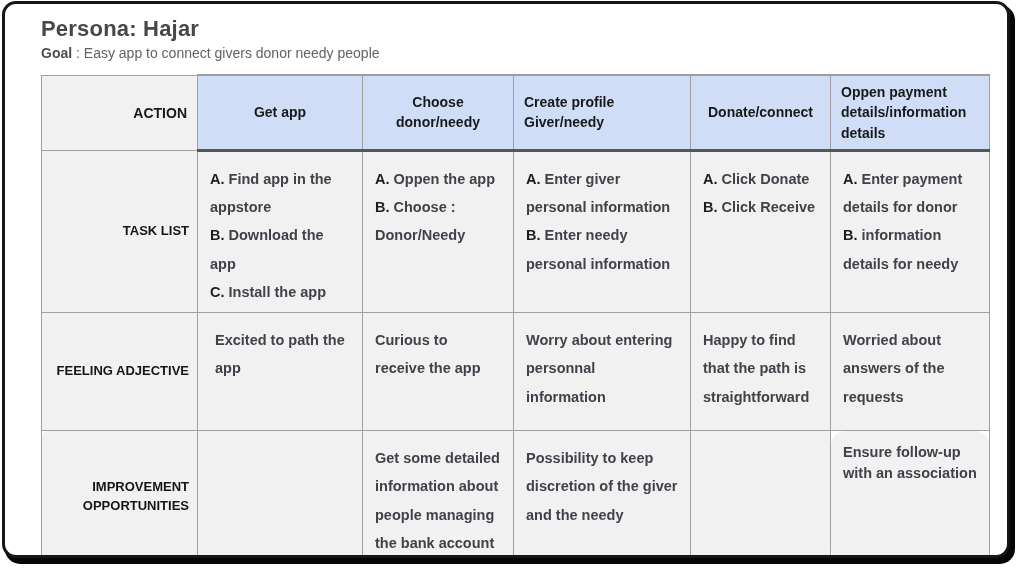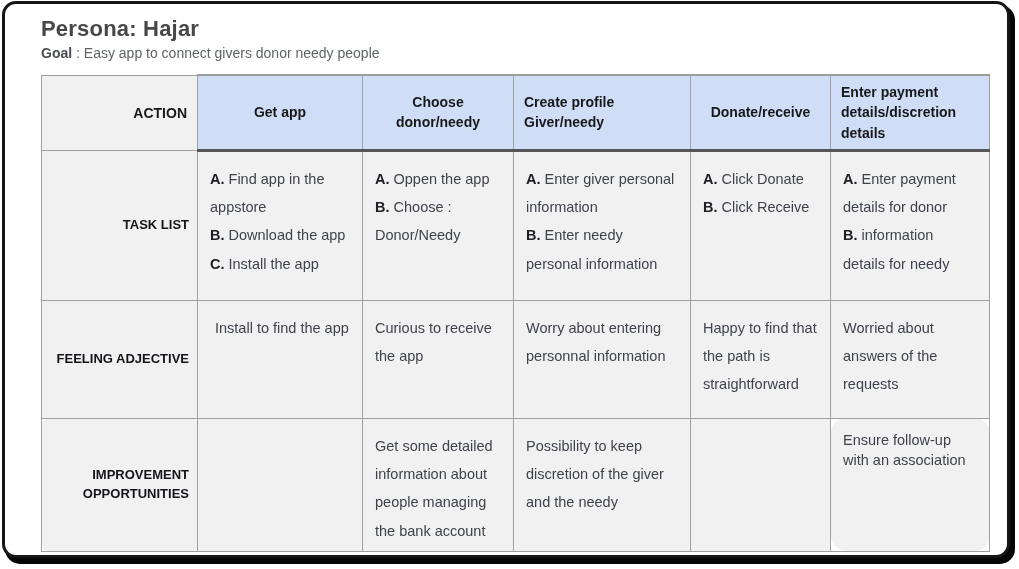--- a/index.html
+++ b/index.html
@@ -51,21 +51,21 @@
     background:#f2f2f3;
     border:3px solid var(--thick-border,#565656);
     text-align:right; vertical-align:middle;
     font-weight:bold; font-size:13px; color:#141519;
     line-height:1.45; padding:4px 8px;
   }
   
   td.cell {
     vertical-align:top; text-align:left;
     padding:13px 12px 6px 12px;
-    font-size:14.5px; color:#3f4349;
+    font-size:14.5px; color:#3f4349;font-weight:bold;
   }
   td.cell p.line { margin:0; line-height:1.95; }
   td.cell p.line b { color:#1d1e22; }
   td.cell.tight { padding-top:11px;border-radius:15px; }
   td.cell.tight p.line { line-height:1.4; }
   td.cell.indent { padding-left:17px; }
   tr.r-task td.label   { height:150px;padding-left:8px; }
   tr.r-feel td.label   { height:118px; }
   tr.r-impr td.label   { height:120px;border-radius:6px; }
 </style>
@@ -87,22 +87,22 @@
           <col style="width:177px">
             <col style="width:140px">
             <col style="width:159px">
         </colgroup>
         <tbody>
             <tr class="head">
           <td class="label corner">ACTION</td>
           <td class="blue center">Get app</td>
           <td class="blue center">Choose donor/needy</td>
           <td class="blue leftal">Create profile Giver/needy</td>
-          <td class="blue center">Donate/receive</td>
-          <td class="blue leftal">Enter payment details/discretion details</td>
+          <td class="blue center">Donate/connect</td>
+          <td class="blue leftal">Oppen payment details/information details</td>
         </tr>
         <tr class="r-task">
           <td class="label">TASK LIST</td>
           <td class="cell">
                 <p class="line"><b>A.</b> Find app in the appstore</p>
                 <p class="line"><b>B.</b> Download the app</p>
                 <p class="line"><b>C.</b> Install the app</p>
               </td>
           <td class="cell">
                 <p class="line"><b>A.</b> Oppen the app</p>
@@ -117,21 +117,21 @@
                 <p class="line"><b>B.</b> Click Receive</p>
               </td>
           <td class="cell">
                 <p class="line"><b>A.</b> Enter payment details for donor</p>
                 <p class="line"><b>B.</b> information details for needy</p>
               </td>
         </tr>
         <tr class="r-feel">
           <td class="label">FEELING ADJECTIVE</td>
           <td class="cell indent">
-                <p class="line">Install to find the app</p>
+                <p class="line">Excited to path the app</p>
               </td>
           <td class="cell">
                 <p class="line">Curious to receive the app</p>
               </td>
           <td class="cell">
                 <p class="line">Worry about entering personnal information</p>
               </td>
           <td class="cell">
                 <p class="line">Happy to find that the path is straightforward</p>
               </td>

